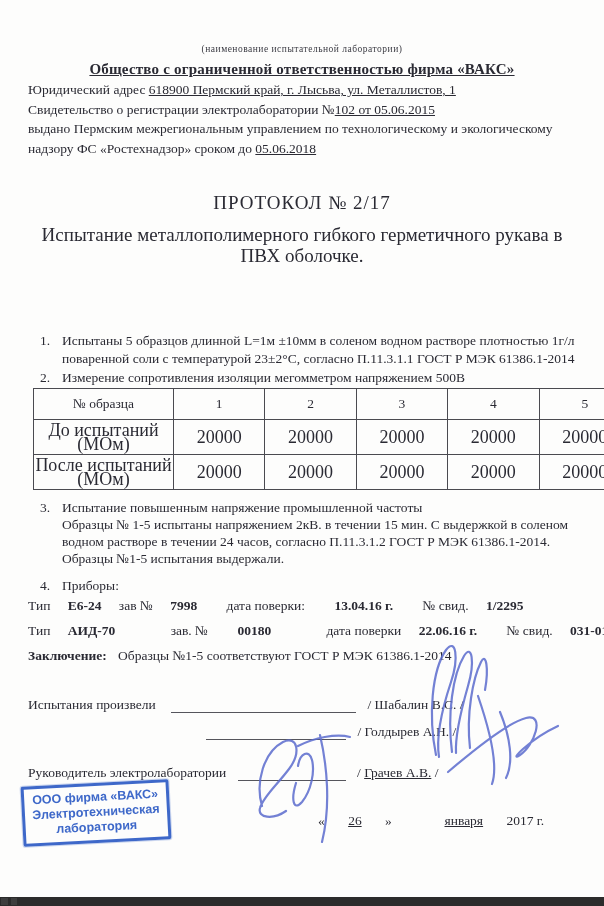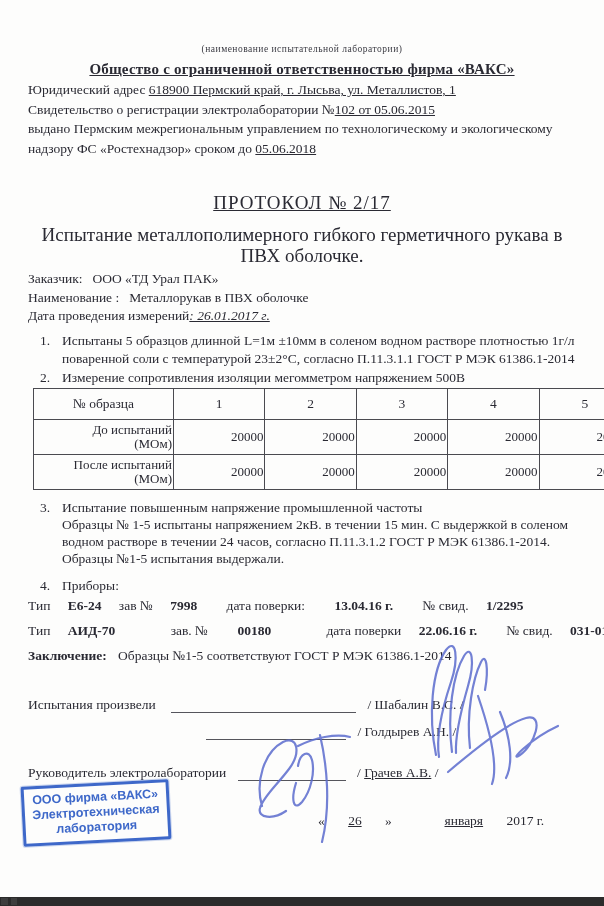--- a/index.html
+++ b/index.html
@@ -11,37 +11,37 @@
     color:#2a2a33;font-size:13.5px;
   }
   .abs{position:absolute;}
   
   .org-title{top:22px;left:0;width:604px;text-align:center;font-weight:bold;font-size:15px;
     text-decoration:underline;letter-spacing:.2px;margin-top:39px;}
   .org-sub{top:44px;left:0;width:604px;text-align:center;font-size:9.5px;color:#3a3a42;letter-spacing:.5px;}
   .org-info{top:80px;left:28px;width:556px;line-height:19.5px;font-size:13.5px;}
   .u{text-decoration:underline;}
   
-  .p-title{top:192px;left:0;width:604px;text-align:center;font-size:19px;letter-spacing:1px;text-decoration:underline;}
+  .p-title{top:192px;left:0;width:604px;text-align:center;font-size:19px;letter-spacing:1px;}
   .p-sub{top:224px;left:0;width:604px;text-align:center;font-size:19px;line-height:21px;}
   
   .meta{top:270px;left:28px;width:556px;line-height:18.5px;}
   .meta .val{margin-left:10px;}
   .date-val{font-style:italic;text-decoration:underline;}
   
   .li{display:flex;}
   .li .num{width:22px;flex:none;text-align:left;}
   .item1{top:332px;left:40px;width:546px;line-height:17.5px;}
   .item2{top:370px;left:40px;width:546px;}
   
   table.meas{position:absolute;top:388px;left:33px;width:598px;border-collapse:collapse;table-layout:fixed;}
   table.meas td,table.meas th{border:1px solid #4a4a50;text-align:center;vertical-align:middle;
     font-weight:normal;font-family:"Liberation Serif",serif;}
   table.meas th{height:28px;font-size:13.5px;}
-  table.meas td{height:32px;font-size:13px;text-align:right;}
+  table.meas td{height:32px;font-size:18px;}
   td.rowlab{font-size:13.5px;line-height:14px;}
   
   .item3{top:499px;left:40px;width:546px;line-height:17px;}
   .item3 .cont{margin-left:22px;width:508px;}
   .item4{top:578px;left:40px;width:300px;}
   
   .device{left:28px;width:560px;white-space:nowrap;}
   .d1{top:598px;} .d2{top:623px;}
   .b{font-weight:bold;}
   .sp1{display:inline-block;width:14px;} .sp2{display:inline-block;width:26px;}
@@ -81,25 +81,20 @@
     <div>выдано Пермским межрегиональным управлением по технологическому и экологическому</div>
     <div><span>надзору ФС «Ростехнадзор»  сроком  до  </span><span class="u">05.06.2018</span></div>
   </div>
 
   <div class="abs p-title">ПРОТОКОЛ  № 2/17</div>
   <div class="abs p-sub">
     <div>Испытание металлополимерного гибкого герметичного рукава в</div>
     <div>ПВХ  оболочке.</div>
   </div>
 
-  <div class="abs meta">
-    <div><span>Заказчик:</span><span class="val">ООО «ТД Урал ПАК»</span></div>
-    <div><span>Наименование :</span><span class="val">Металлорукав в ПВХ оболочке</span></div>
-    <div><span>Дата  проведения  измерений</span><span class="date-val">: 26.01.2017 г.</span></div>
-  </div>
 
   <div class="abs item1 li">
     <span class="num">1.</span>
     <span>Испытаны 5 образцов длинной L=1м ±10мм в соленом водном растворе плотностью 1г/л поваренной соли с температурой 23±2°С, согласно П.11.3.1.1 ГОСТ Р МЭК 61386.1-2014</span>
   </div>
 
   <div class="abs item2 li">
     <span class="num">2.</span>
     <span>Измерение сопротивления  изоляции мегомметром напряжением 500В</span>
   </div>

